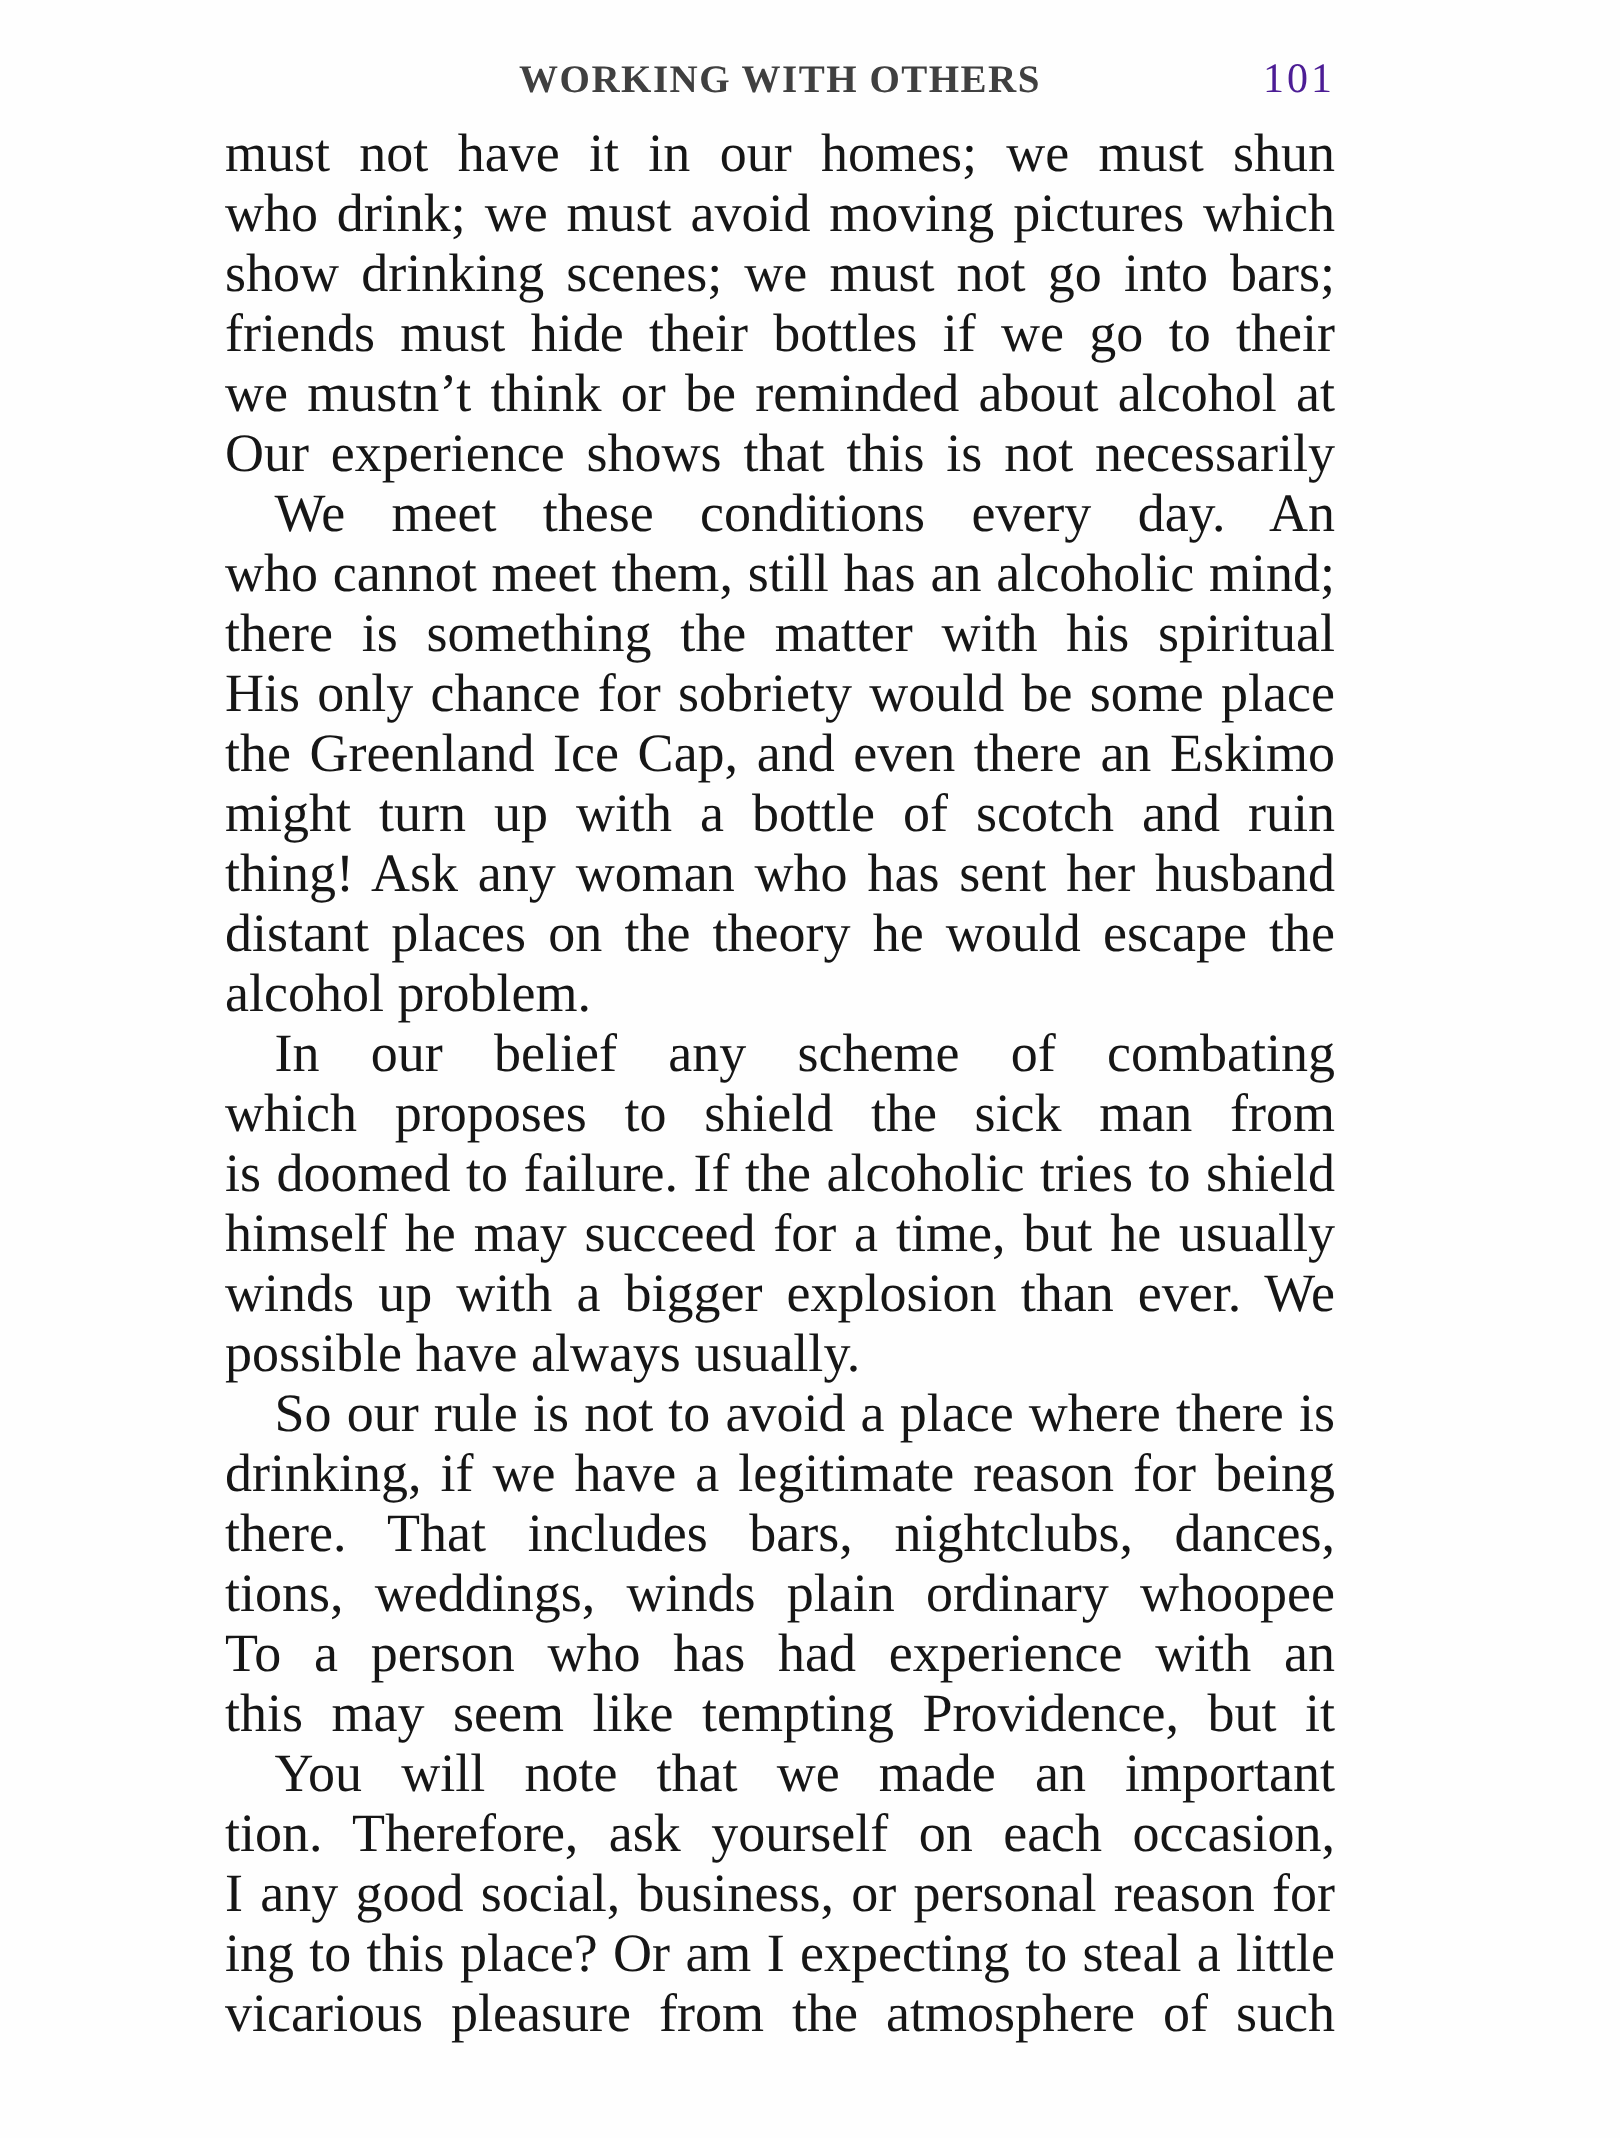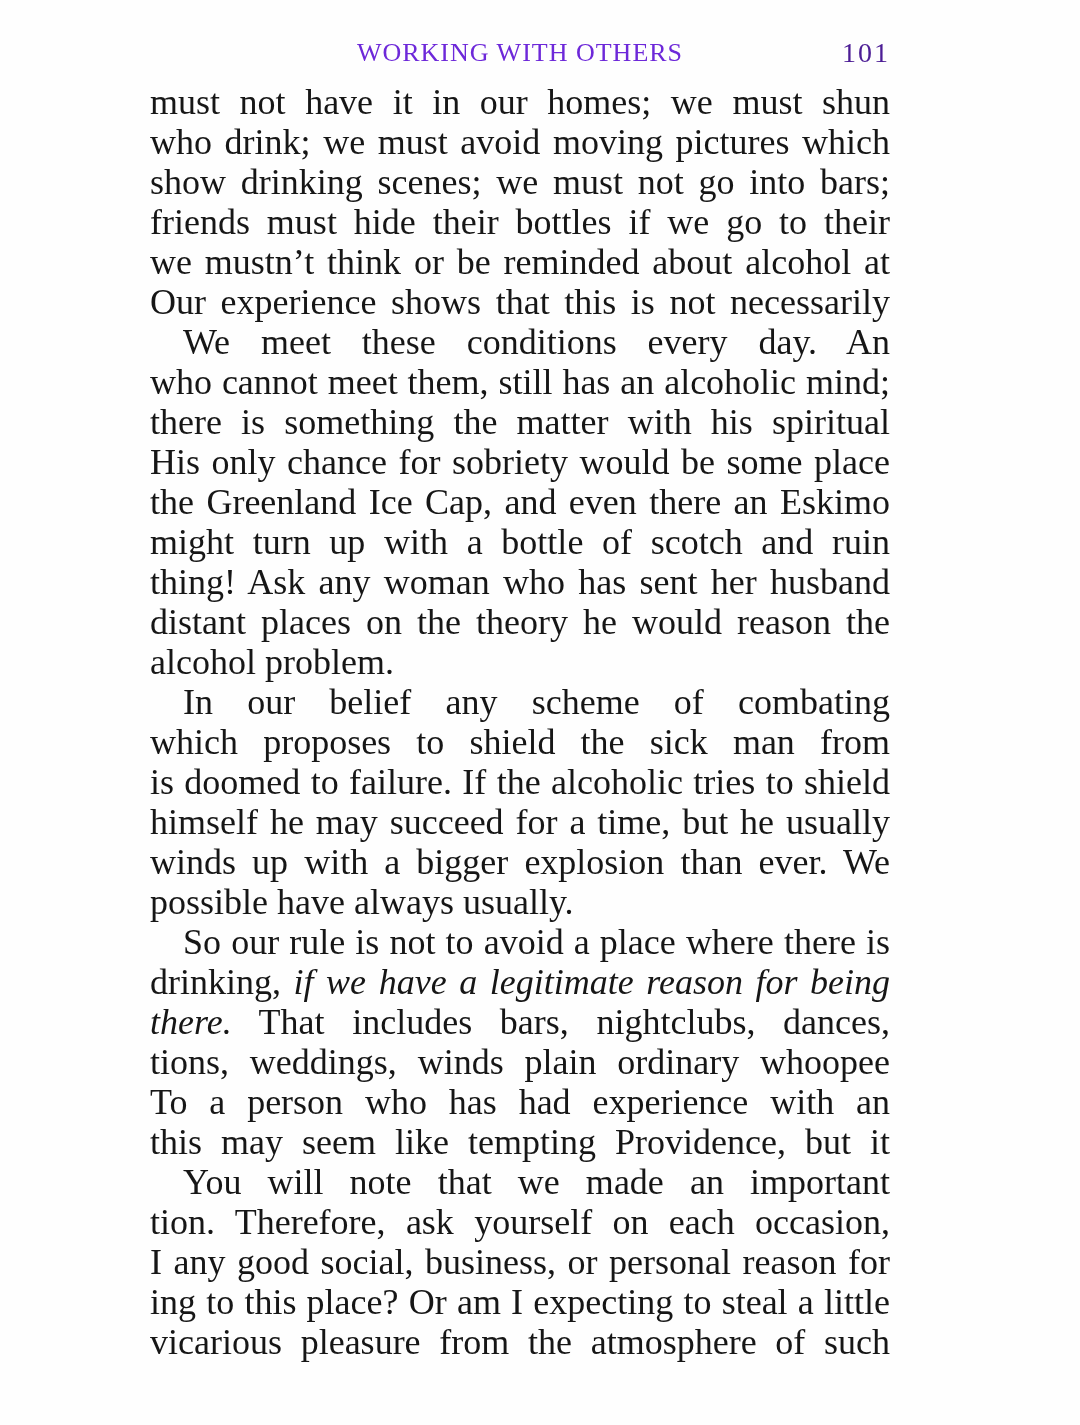--- a/index.html
+++ b/index.html
@@ -24,21 +24,22 @@
     position: relative;
     width: 740px;
     margin: 38px 0 0 150px;
     height: 30px;
   }
   .running-title {
     text-align: center;
     font-size: 26px;
     letter-spacing: 1px;
     line-height: 30px;
-    color: #6d28d9;
+    color: #404040;
+    font-weight: bold;
   }
   .page-number {
     position: absolute;
     right: 0;
     top: 0;
     font-size: 28px;
     line-height: 30px;
     letter-spacing: 2px;
     color: #4c1d95;
   }
@@ -55,21 +56,20 @@
     height: 40px;
     overflow: hidden;
   }
   .line.end {
     text-align-last: left;
   }
   .line.indent {
     text-indent: 33px;
   }
   .it {
-    font-style: italic;
   }
 </style>
 </head>
 <body>
 
 <div class="page">
   <div class="header">
     <div class="running-title">WORKING WITH OTHERS</div>
     <div class="page-number">101</div>
   </div>
@@ -83,21 +83,21 @@
         <div class="line end"><span>Our experience shows that this is not necessarily so.</span></div>
       </div>
       <div>
         <div class="line indent"><span>We meet these conditions every day. An alcoholic</span></div>
         <div class="line"><span>who cannot meet them, still has an alcoholic mind;</span></div>
         <div class="line"><span>there is something the matter with his spiritual status.</span></div>
         <div class="line"><span>His only chance for sobriety would be some place like</span></div>
         <div class="line"><span>the Greenland Ice Cap, and even there an Eskimo</span></div>
         <div class="line"><span>might turn up with a bottle of scotch and ruin every-</span></div>
         <div class="line"><span>thing! Ask any woman who has sent her husband to</span></div>
-        <div class="line"><span>distant places on the theory he would reason the</span></div>
+        <div class="line"><span>distant places on the theory he would escape the</span></div>
         <div class="line end"><span>alcohol problem.</span></div>
       </div>
       <div>
         <div class="line indent"><span>In our belief any scheme of combating alcoholism</span></div>
         <div class="line"><span>which proposes to shield the sick man from temptation</span></div>
         <div class="line"><span>is doomed to failure. If the alcoholic tries to shield</span></div>
         <div class="line"><span>himself he may succeed for a time, but he usually</span></div>
         <div class="line"><span>winds up with a bigger explosion than ever. We have</span></div>
         <div class="line end"><span>possible have always usually.</span></div>
       </div>

